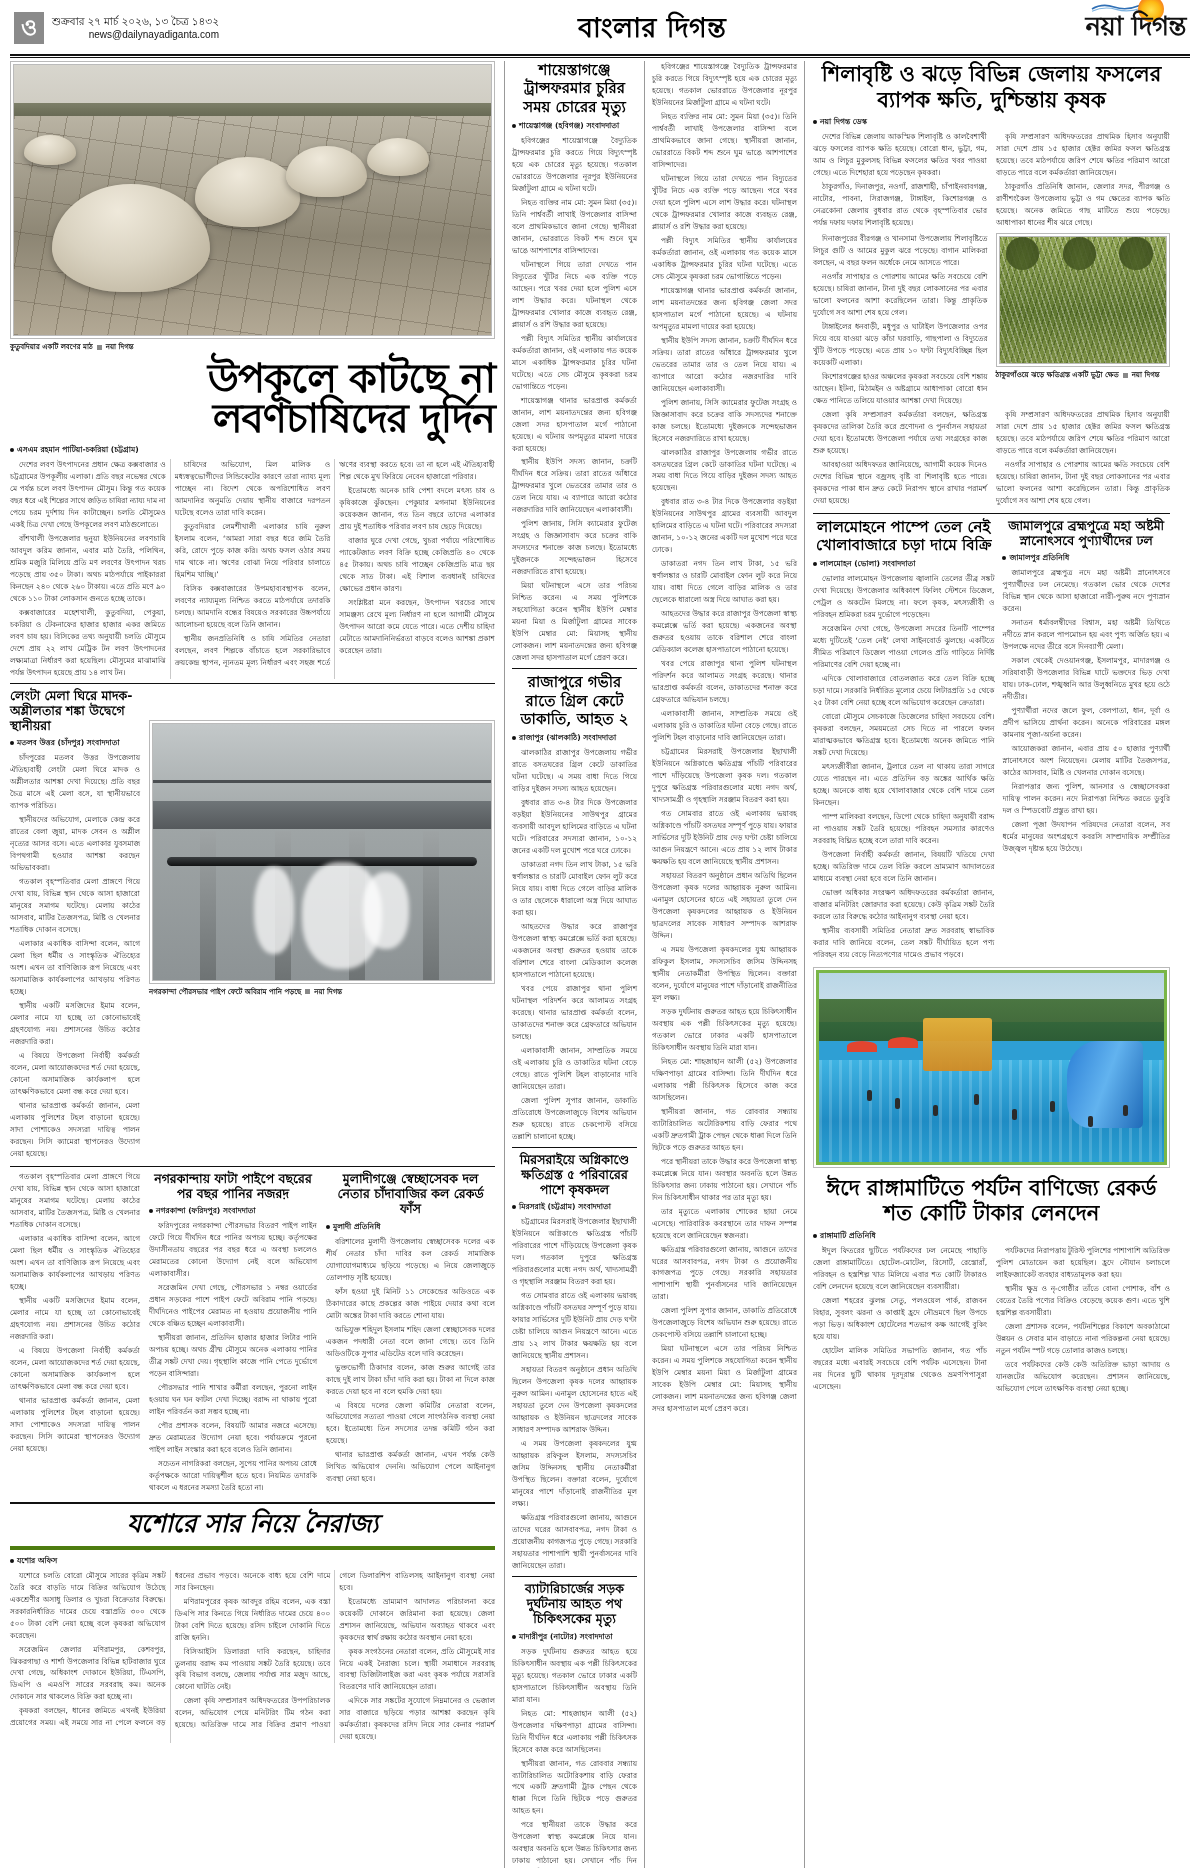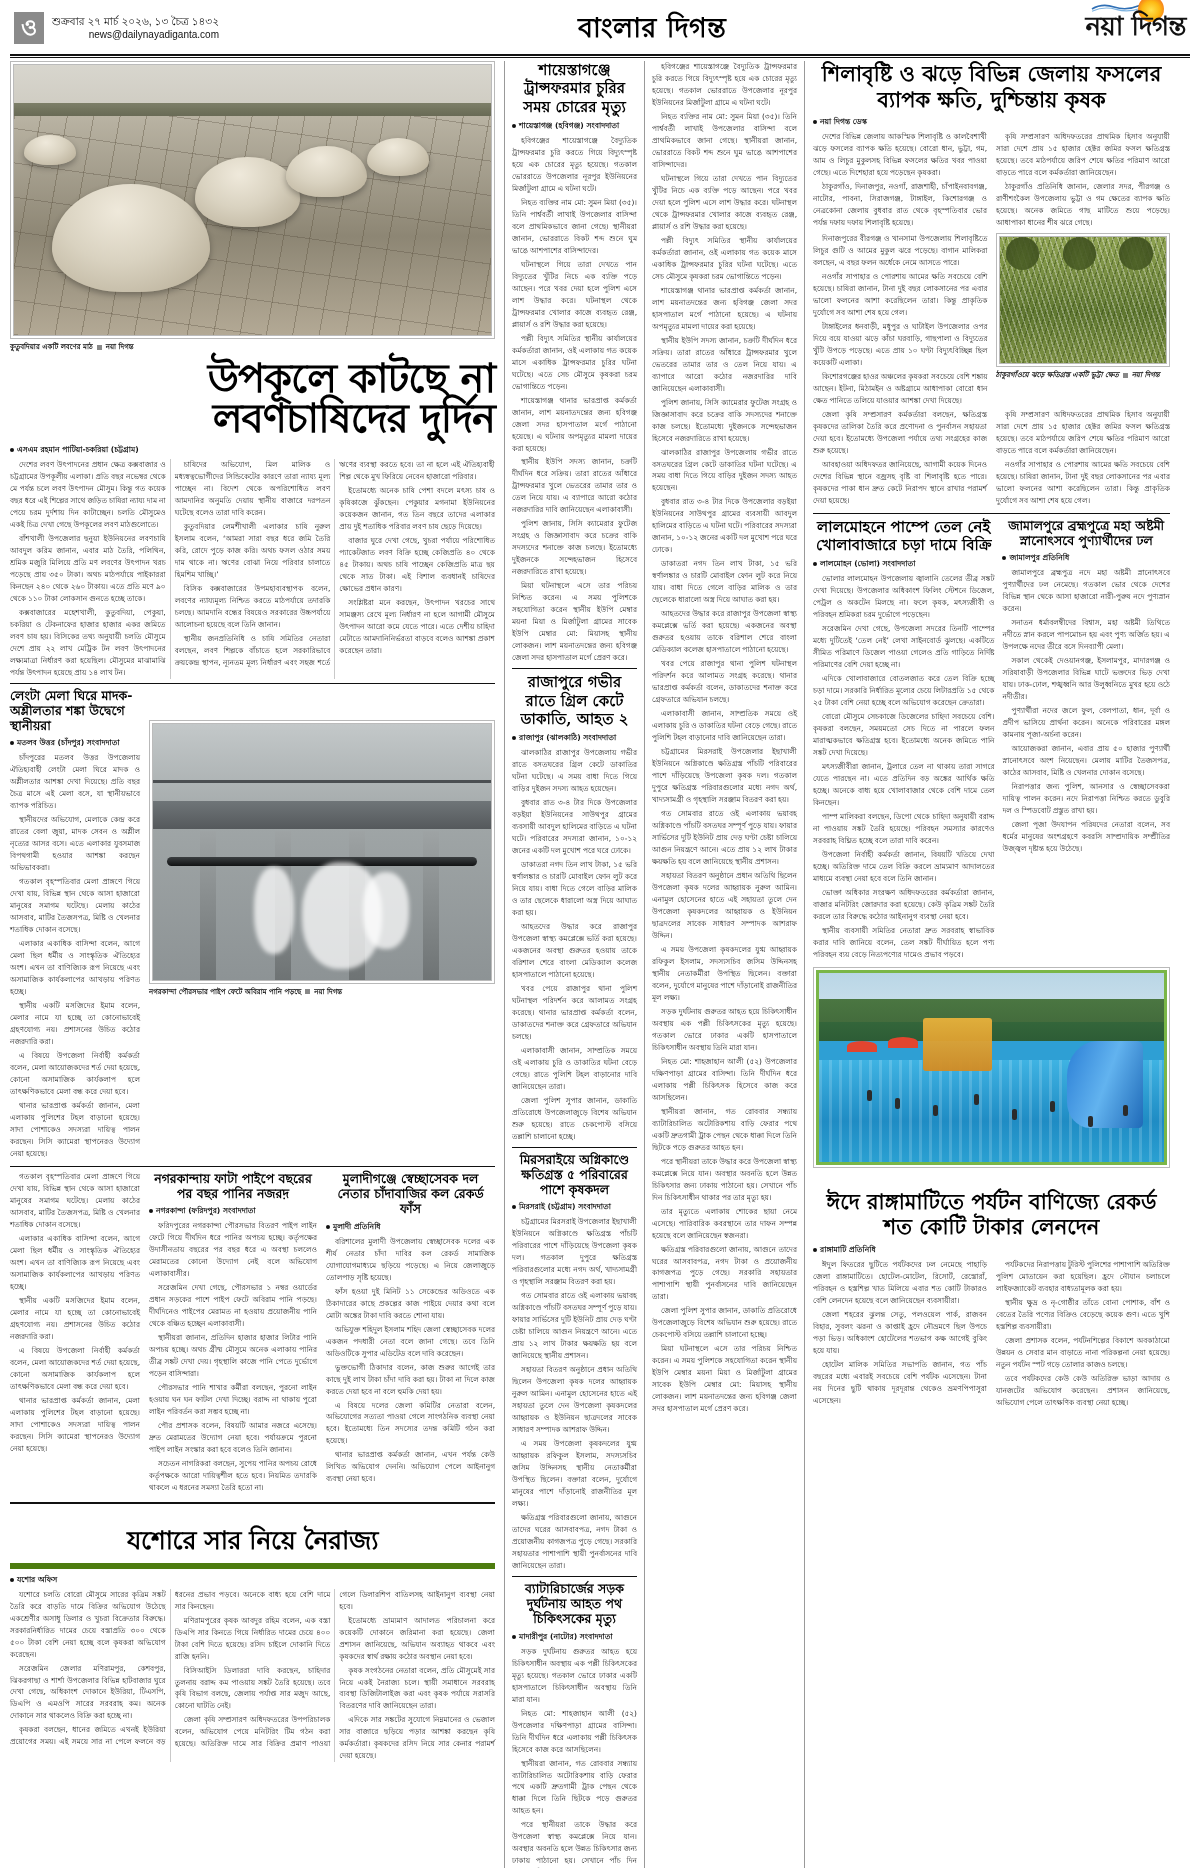--- a/index.html
+++ b/index.html
@@ -84,21 +84,21 @@
      repeating-linear-gradient(90deg, rgba(255,255,255,.16) 0 3px, rgba(0,0,0,0) 3px 10px),
      linear-gradient(#3fb3e3,#1f8cc4 60%,#2aa0d2);}
   .ph-pool .slide{position:absolute;right:6%;top:36%;width:22%;height:46%;background:linear-gradient(110deg,#2b7fd6 0%,#62b3ef 50%,#1f6ab8 100%);border-radius:40% 8% 6% 30%;}
   .ph-pool .umb{position:absolute;width:30px;height:11px;border-radius:50% 50% 0 0;background:#e2452f;}
   .ph-pool .fig{position:absolute;width:5px;height:11px;border-radius:2px;background:#2b2b2b;}
   .ph-pool .struct{position:absolute;left:30%;top:24%;width:20%;height:28%;background:linear-gradient(#e8b23c,#d38b22);border-radius:3px;opacity:.95;}
 
   .photo-frame{border:1px solid #b9b9b9;padding:2px;box-sizing:border-box;background:#fff;}
 
   
-  .banner{border-top:2px solid #111;border-bottom:6px solid #4d7c0f;padding:22px 0 6px 0;margin:6px 0 4px 0;}
+  .banner{border-top:2px solid #111;border-bottom:4px solid #4d7c0f;padding:5px 0 6px 0;margin:6px 0 4px 0;font-style:italic;}
   .banner .hl{font-size:25px;letter-spacing:-.4px;}
 
   .hr-blk{border-top:1px solid #111;margin:4px 0;}
   .cols3{column-count:3;column-gap:9px;column-rule:1px solid #c9c9c9;}
   .cols2-nr{column-count:2;column-gap:9px;}
   svg{display:block;}
 </style>
 </head>
 <body>
 
@@ -353,21 +353,21 @@
 
       <div style="display:flex;gap:8px;margin-top:2px;">
         <div style="width:50%;">
           <div class="body-text">
             <p>দিনাজপুরের বীরগঞ্জ ও খানসামা উপজেলায় শিলাবৃষ্টিতে লিচুর গুটি ও আমের মুকুল ঝরে পড়েছে। বাগান মালিকরা বলছেন, এ বছর ফলন অর্ধেকে নেমে আসতে পারে।</p>
             <p>নওগাঁর সাপাহার ও পোরশায় আমের ক্ষতি সবচেয়ে বেশি হয়েছে। চাষিরা জানান, টানা দুই বছর লোকসানের পর এবার ভালো ফলনের আশা করেছিলেন তারা। কিন্তু প্রাকৃতিক দুর্যোগে সব আশা শেষ হয়ে গেল।</p>
             <p>টাঙ্গাইলের ধনবাড়ী, মধুপুর ও ঘাটাইল উপজেলার ওপর দিয়ে বয়ে যাওয়া ঝড়ে কাঁচা ঘরবাড়ি, গাছপালা ও বিদ্যুতের খুঁটি উপড়ে পড়েছে। এতে প্রায় ১০ ঘণ্টা বিদ্যুৎবিচ্ছিন্ন ছিল কয়েকটি এলাকা।</p>
             <p>কিশোরগঞ্জের হাওর অঞ্চলের কৃষকরা সবচেয়ে বেশি শঙ্কায় আছেন। ইটনা, মিঠামইন ও অষ্টগ্রামে আধাপাকা বোরো ধান ক্ষেত পানিতে তলিয়ে যাওয়ার আশঙ্কা দেখা দিয়েছে।</p>
           </div>
         </div>
-        <div style="width:50%;font-style:italic;">
+        <div style="width:50%;">
           <div class="photo-frame">
             <div class="photo ph-crop">
               <div class="f"></div>
               <div class="tree" style="left:4%;"></div>
               <div class="tree" style="left:38%;"></div>
               <div class="tree" style="left:72%;"></div>
             </div>
           </div>
           <div class="caption">
             <span>ঠাকুরগাঁওয়ে ঝড়ে ক্ষতিগ্রস্ত একটি ভুট্টা ক্ষেত</span><span class="sep"></span><span>নয়া দিগন্ত</span>
@@ -428,21 +428,21 @@
           <div class="fig" style="left:22%;top:66%;"></div>
           <div class="fig" style="left:33%;top:70%;"></div>
           <div class="fig" style="left:45%;top:64%;"></div>
           <div class="fig" style="left:56%;top:72%;"></div>
           <div class="fig" style="left:67%;top:68%;"></div>
           <div class="fig" style="left:78%;top:76%;"></div>
           <div class="fig" style="left:88%;top:70%;"></div>
         </div>
       </div>
 
-      <div class="hl hl-lg" style="margin-top:21px;">ঈদে রাঙ্গামাটিতে পর্যটন বাণিজ্যে রেকর্ড</div>
+      <div class="hl hl-lg" style="margin-top:7px;">ঈদে রাঙ্গামাটিতে পর্যটন বাণিজ্যে রেকর্ড</div>
       <div class="hl hl-lg">শত কোটি টাকার লেনদেন</div>
       <div class="byline"><span class="dot"></span><span>রাঙ্গামাটি প্রতিনিধি</span></div>
       <div class="body-text cols2-nr">
         <p class="first">ঈদুল ফিতরের ছুটিতে পর্যটকদের ঢল নেমেছে পাহাড়ি জেলা রাঙ্গামাটিতে। হোটেল-মোটেল, রিসোর্ট, রেস্তোরাঁ, পরিবহন ও হস্তশিল্প খাত মিলিয়ে এবার শত কোটি টাকারও বেশি লেনদেন হয়েছে বলে জানিয়েছেন ব্যবসায়ীরা।</p>
         <p>জেলা শহরের ঝুলন্ত সেতু, পলওয়েল পার্ক, রাজবন বিহার, সুবলং ঝরনা ও কাপ্তাই হ্রদে নৌভ্রমণে ছিল উপচে পড়া ভিড়। অধিকাংশ হোটেলের শতভাগ কক্ষ আগেই বুকিং হয়ে যায়।</p>
         <p>হোটেল মালিক সমিতির সভাপতি জানান, গত পাঁচ বছরের মধ্যে এবারই সবচেয়ে বেশি পর্যটক এসেছেন। টানা নয় দিনের ছুটি থাকায় দূরদূরান্ত থেকেও ভ্রমণপিপাসুরা এসেছেন।</p>
         <p>পর্যটকদের নিরাপত্তায় টুরিস্ট পুলিশের পাশাপাশি অতিরিক্ত পুলিশ মোতায়েন করা হয়েছিল। হ্রদে নৌযান চলাচলে লাইফজ্যাকেট ব্যবহার বাধ্যতামূলক করা হয়।</p>
         <p>স্থানীয় ক্ষুদ্র ও নৃ-গোষ্ঠীর তাঁতে বোনা পোশাক, বাঁশ ও বেতের তৈরি পণ্যের বিক্রিও বেড়েছে কয়েক গুণ। এতে খুশি হস্তশিল্প ব্যবসায়ীরা।</p>
         <p>জেলা প্রশাসক বলেন, পর্যটনশিল্পের বিকাশে অবকাঠামো উন্নয়ন ও সেবার মান বাড়াতে নানা পরিকল্পনা নেয়া হয়েছে। নতুন পর্যটন স্পট গড়ে তোলার কাজও চলছে।</p>
         <p>তবে পর্যটকদের কেউ কেউ অতিরিক্ত ভাড়া আদায় ও যানজটের অভিযোগ করেছেন। প্রশাসন জানিয়েছে, অভিযোগ পেলে তাৎক্ষণিক ব্যবস্থা নেয়া হচ্ছে।</p>

